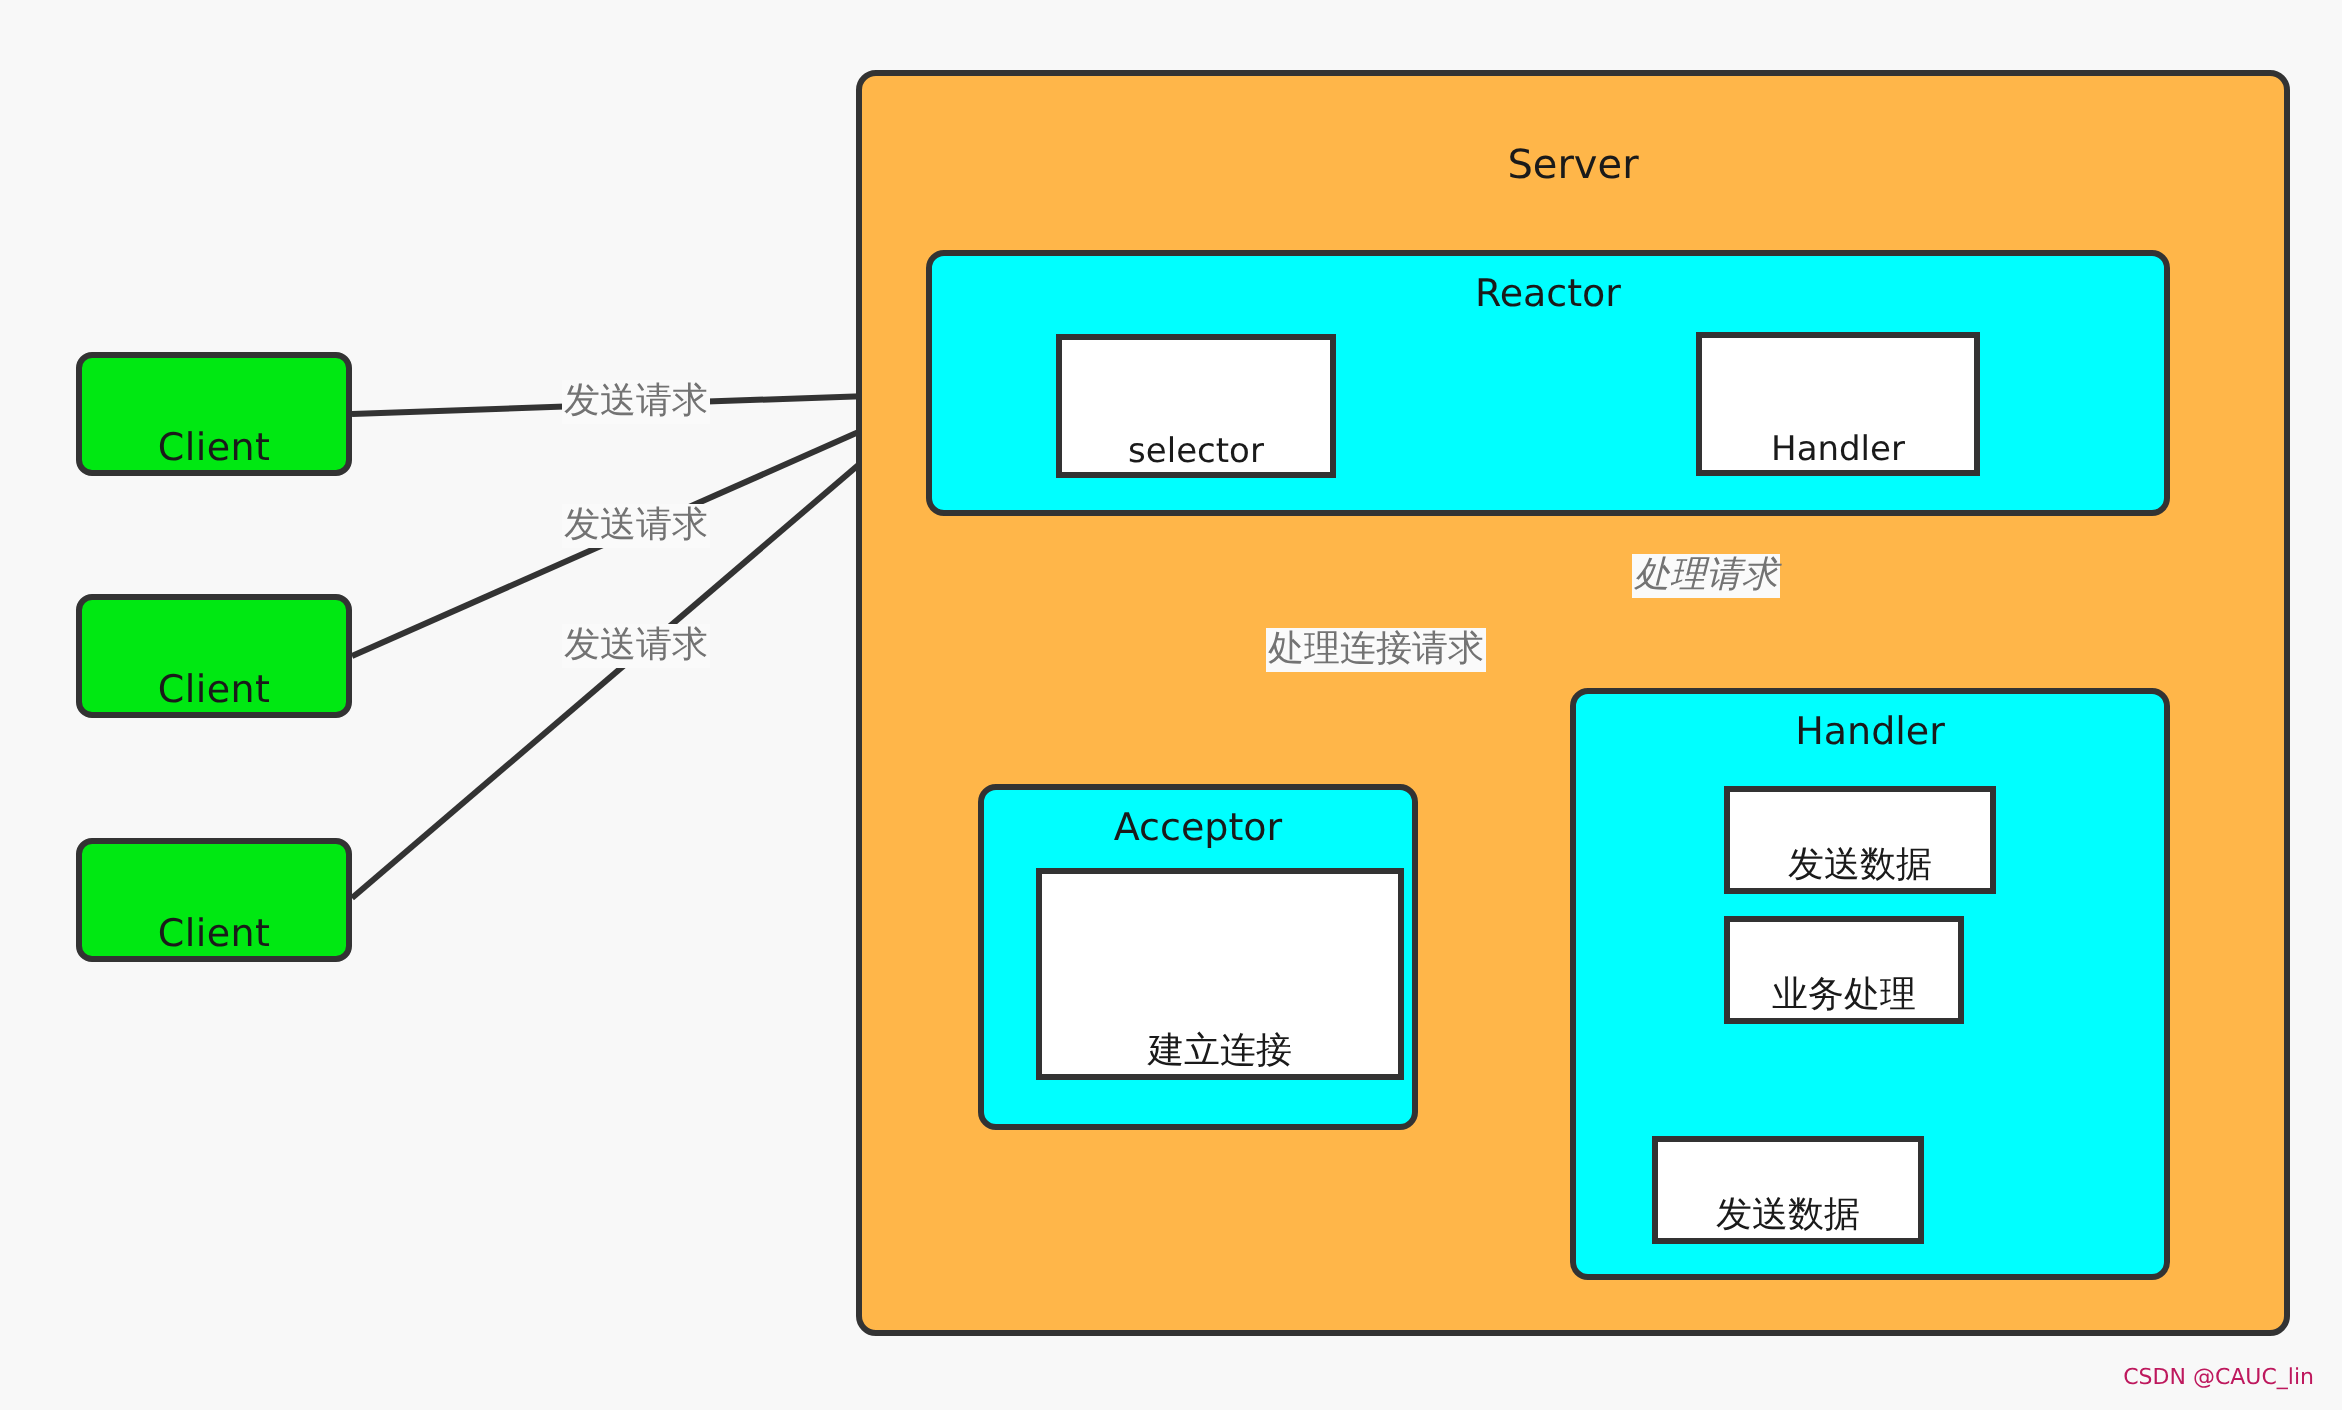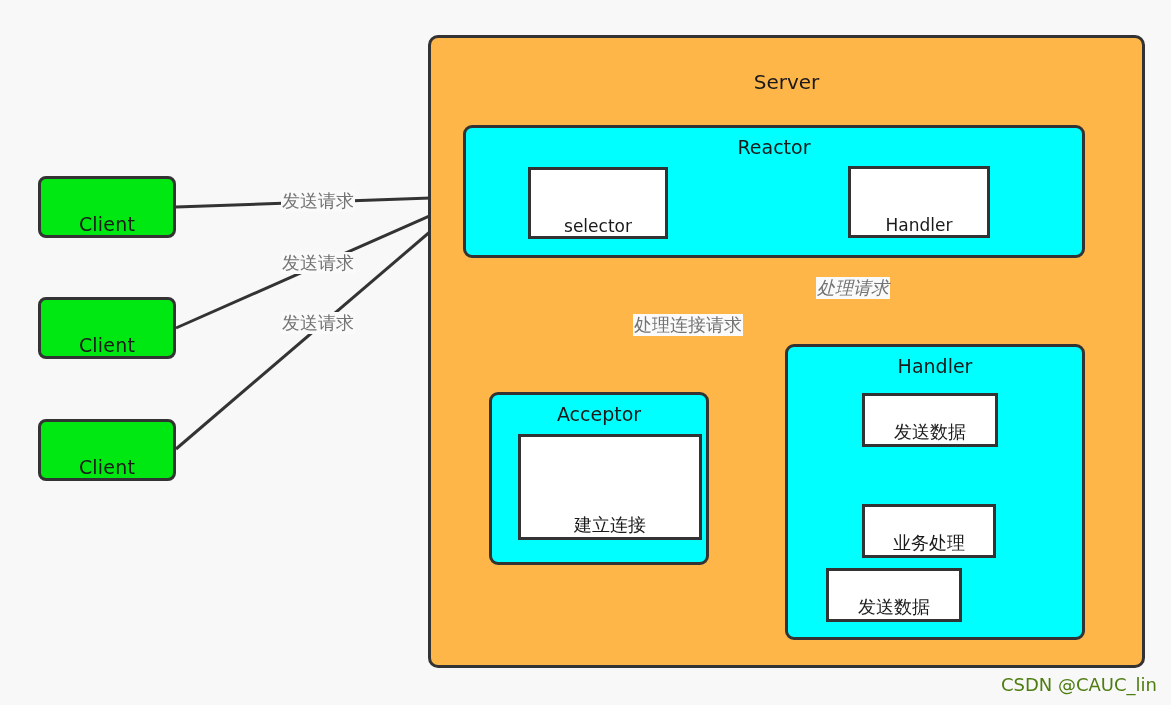--- a/index.html
+++ b/index.html
@@ -75,22 +75,22 @@
     font-size: 18px;
     line-height: 22px;
     white-space: nowrap;
     padding: 0 1px;
     transform: translate(-50%, -50%);
   }
   .watermark {
     position: absolute;
     right: 14px;
     bottom: 10px;
-    font-size: 18px;
-    color: #4d7c0f;
+    font-size: 11px;
+    color: #be185d;
     font-family: "DejaVu Sans", "Liberation Sans", sans-serif;
     white-space: nowrap;
   }
 </style>
 </head>
 <body>
 
 <div id="canvas">
 
   <svg id="edge-layer" width="1171" height="705" style="position:absolute;left:0;top:0;">
@@ -135,21 +135,21 @@
       </div>
       <div class="node white-box cjk" style="left: 518px; top: 434px; width: 184px; height: 106px;">
         <span>建立连接</span>
       </div>
       <div class="node cyan-box" style="left: 785px; top: 344px; width: 300px; height: 296px;">
         <span class="group-title" style="top: 8px;">Handler</span>
       </div>
       <div class="node white-box cjk" style="left: 862px; top: 393px; width: 136px; height: 54px;">
         <span>发送数据</span>
       </div>
-      <div class="node white-box cjk" style="left: 862px; top: 504px; width: 134px; height: 54px;">
+      <div class="node white-box cjk" style="left: 862px; top: 458px; width: 120px; height: 54px;">
         <span>业务处理</span>
       </div>
       <div class="node white-box cjk" style="left: 826px; top: 568px; width: 136px; height: 54px;">
         <span>发送数据</span>
       </div>
     </div>
 
   <div id="label-layer">
       <div class="edge-label" style="left: 318px; top: 201px;">发送请求</div>
       <div class="edge-label" style="left: 318px; top: 263px;">发送请求</div>

